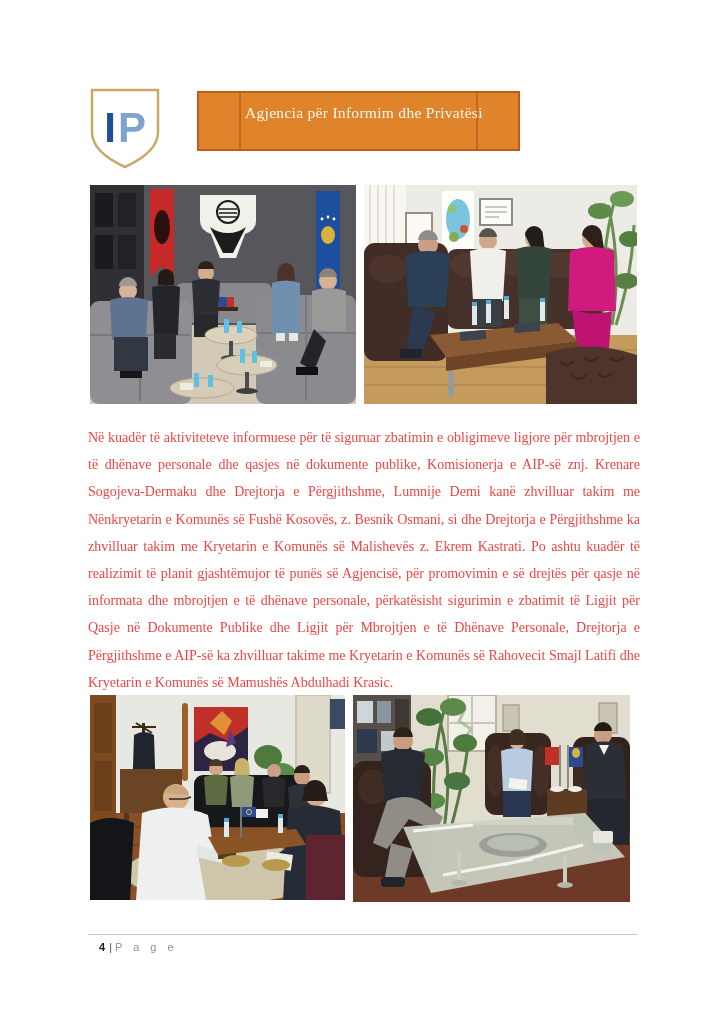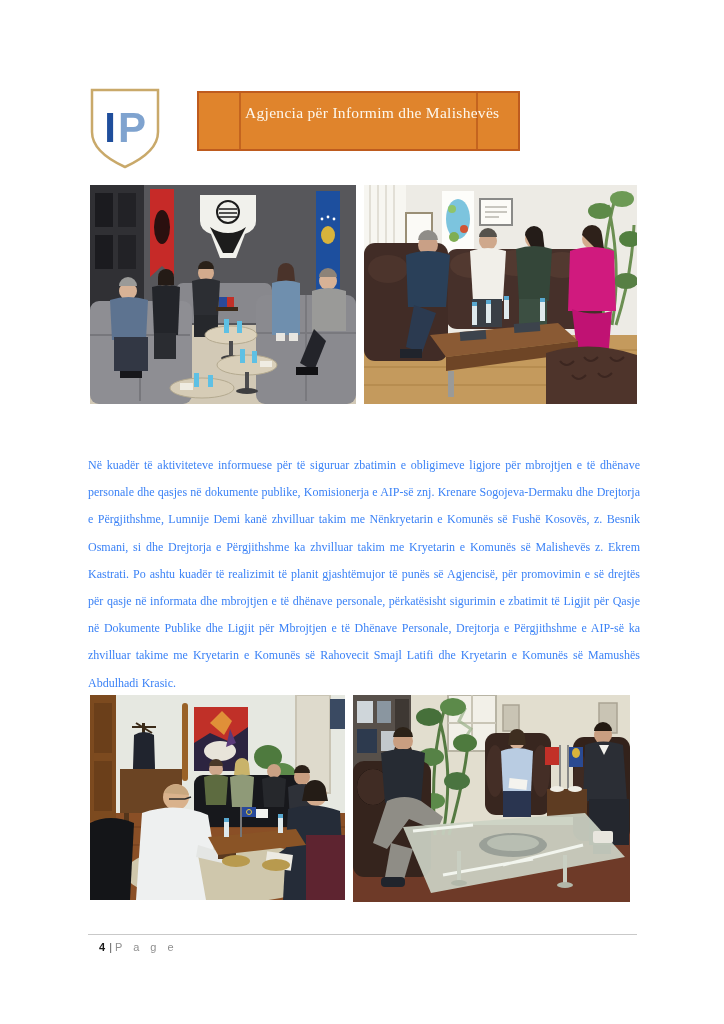--- a/index.html
+++ b/index.html
@@ -23,22 +23,22 @@
   
   .photo{position:absolute;overflow:hidden;}
   .photo svg{display:block;width:100%;height:100%;}
   .photo1{left:90px;top:185px;width:266px;height:219px;}
   .photo2{left:364px;top:185px;width:273px;height:219px;}
   .photo3{left:90px;top:695px;width:255px;height:205px;}
   .photo4{left:353px;top:695px;width:277px;height:207px;}
   
   .body-text{
     position:absolute;left:88px;top:424px;width:552px;
-    font-size:12px;line-height:27.2px;color:#3b82f6;
-    text-align:justify;text-justify:inter-word;margin-top:28px;
+    font-size:14px;line-height:27.2px;color:#ef4444;
+    text-align:justify;text-justify:inter-word;
   }
   
   .footer-rule{position:absolute;left:88px;top:934px;width:549px;height:1px;background:#c9c9c9;}
   .footer{
     position:absolute;left:88px;top:941px;
     font-family:"Liberation Sans",sans-serif;font-size:11px;color:#1a1a1a;margin-left:11px;
   }
   .footer .num{font-weight:bold;}
   .footer .sep{color:#555;margin:0 3px 0 4px;}
   .footer .label{color:#8f8f8f;letter-spacing:4px;}
@@ -52,21 +52,21 @@
     <svg viewBox="0 0 74 84">
       <path d="M4,4 H70 V46 Q70,66 37,81 Q4,66 4,46 Z" fill="#ffffff" stroke="#C9A96A" stroke-width="2.5"></path>
       <text x="22" y="56" font-family="Liberation Sans, sans-serif" font-size="42" font-weight="bold" fill="#1F4E9C" text-anchor="middle">I</text>
       <text x="44" y="56" font-family="Liberation Sans, sans-serif" font-size="42" font-weight="bold" fill="#7FA3CF" text-anchor="middle">P</text>
     </svg>
   </div>
 
   <div class="banner">
     <div class="vline left"></div>
     <div class="vline right"></div>
-    <div class="banner-title">Agjencia për Informim dhe Malishevës</div>
+    <div class="banner-title">Agjencia për Informim dhe Privatësi</div>
   </div>
 
   <div class="photo photo1" title="Takim në zyrën komunale me flamuj të Shqipërisë dhe Kosovës">
     <svg viewBox="0 0 266 219" preserveAspectRatio="none">
       <rect width="266" height="219" fill="#57575b"></rect>
       <rect x="0" y="0" width="54" height="145" fill="#303034"></rect>
       <rect x="5" y="8" width="18" height="34" fill="#1b1b1f"></rect>
       <rect x="28" y="8" width="18" height="34" fill="#222226"></rect>
       <rect x="5" y="50" width="18" height="34" fill="#1b1b1f"></rect>
       <rect x="28" y="50" width="18" height="34" fill="#222226"></rect>

